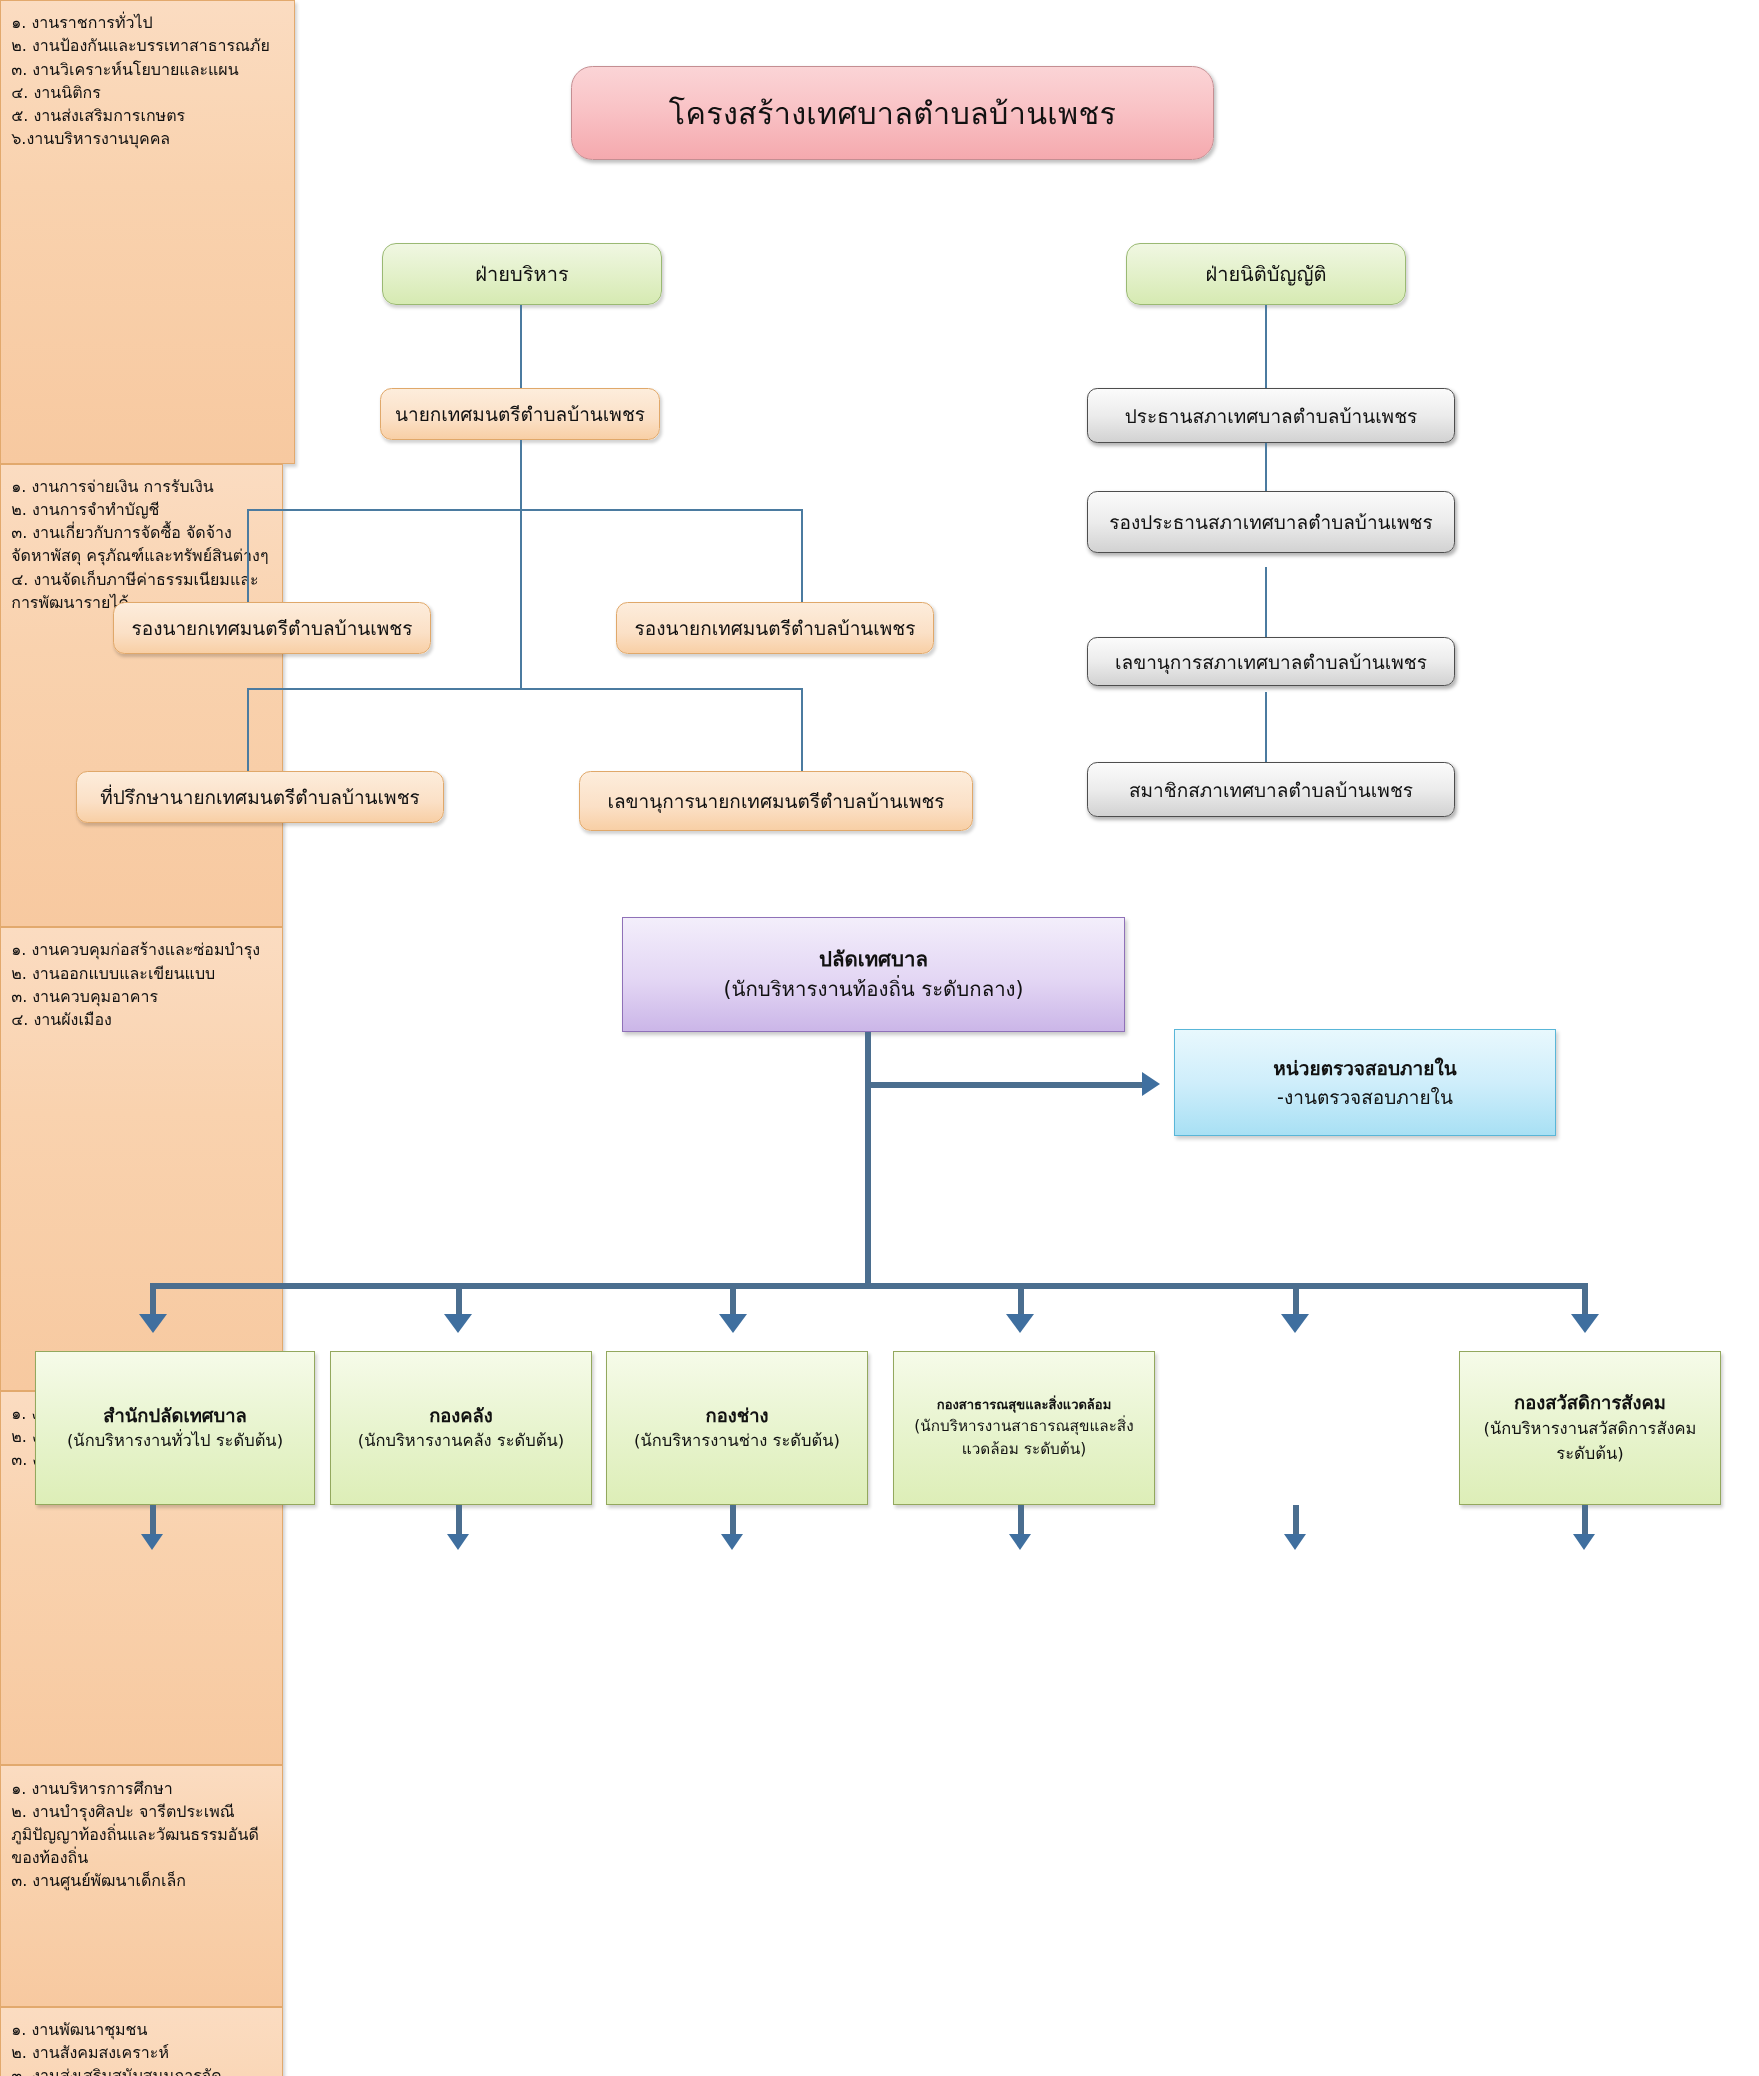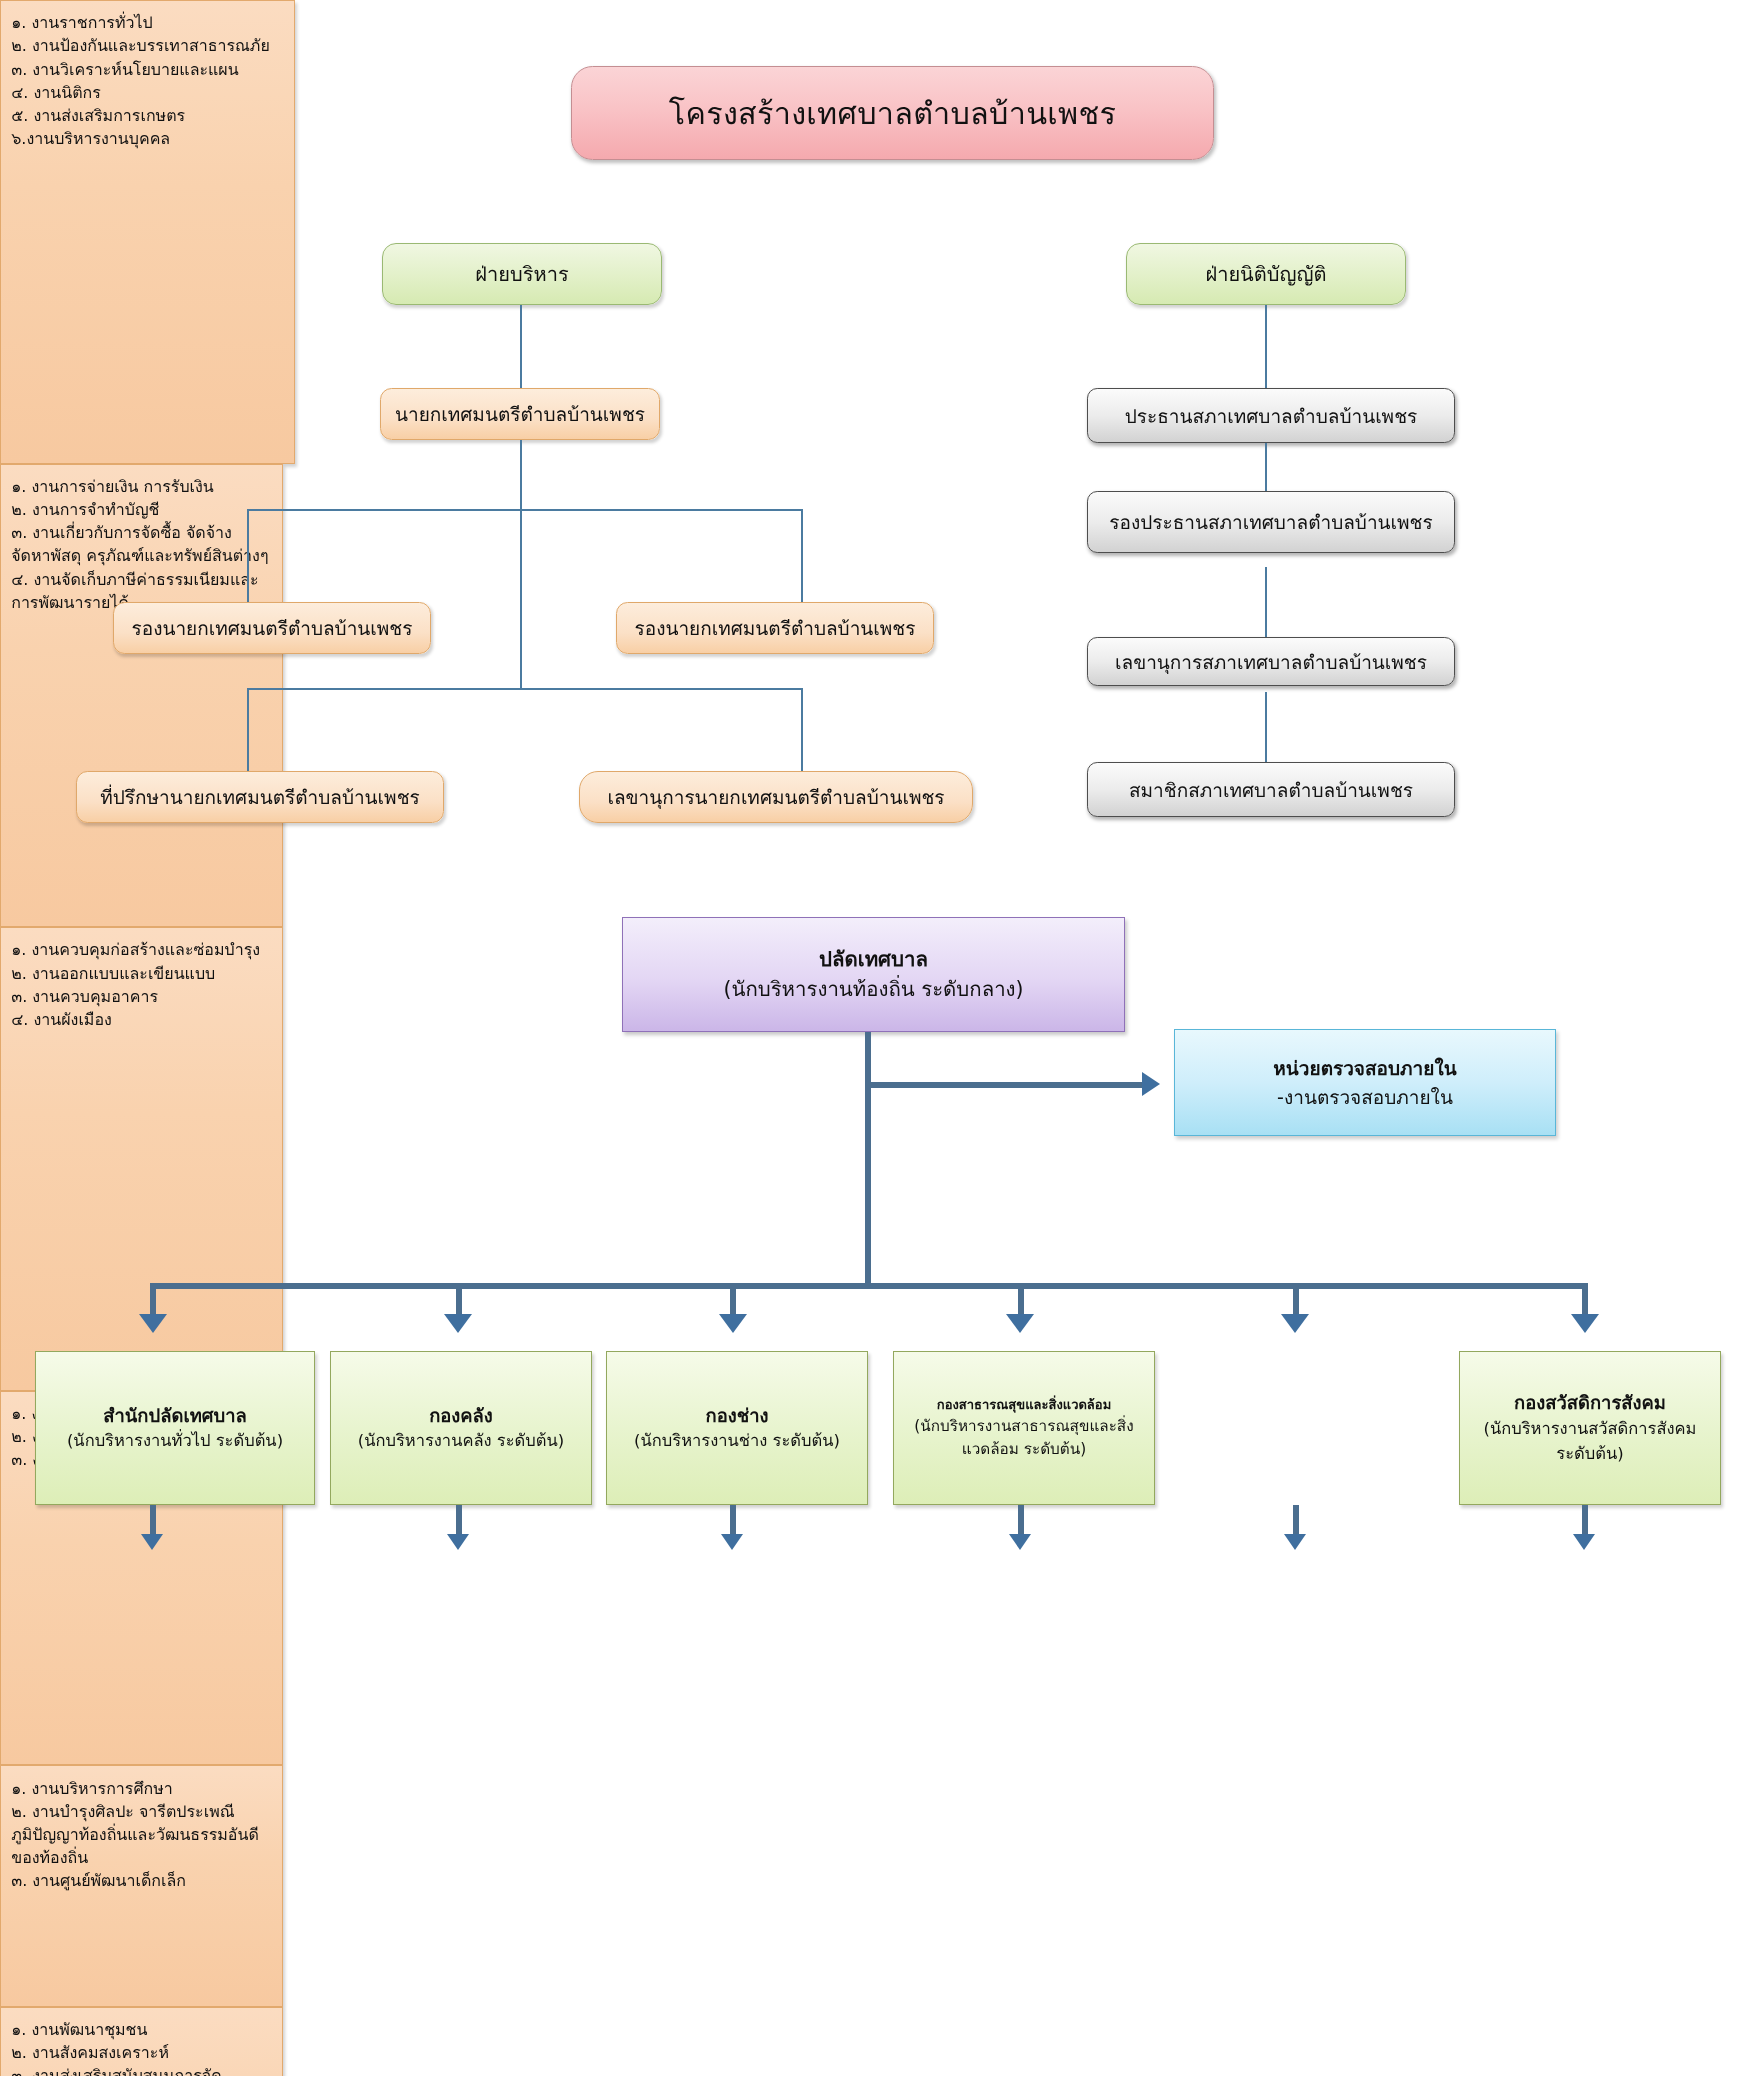--- a/index.html
+++ b/index.html
@@ -127,21 +127,21 @@
 
   <div class="node exec-box" style="left:113px;top:602px;width:318px;height:52px;">รองนายกเทศมนตรีตำบลบ้านเพชร</div>
   <div class="node exec-box" style="left:616px;top:602px;width:318px;height:52px;">รองนายกเทศมนตรีตำบลบ้านเพชร</div>
 
   <div class="ln thin" style="left:520px;top:510px;width:1.9px;height:179px;"></div>
   <div class="ln thin" style="left:247px;top:688px;width:556px;height:1.9px;"></div>
   <div class="ln thin" style="left:247px;top:688px;width:1.9px;height:85px;"></div>
   <div class="ln thin" style="left:801px;top:688px;width:1.9px;height:85px;"></div>
 
   <div class="node exec-box" style="left:76px;top:771px;width:368px;height:52px;">ที่ปรึกษานายกเทศมนตรีตำบลบ้านเพชร</div>
-  <div class="node exec-box" style="left:579px;top:771px;width:394px;height:52px;border-radius:19px;">เลขานุการนายกเทศมนตรีตำบลบ้านเพชร</div>
+  <div class="node exec-box" style="left:579px;top:771px;width:394px;height:60px;">เลขานุการนายกเทศมนตรีตำบลบ้านเพชร</div>
 
   <div class="ln thin" style="left:1265px;top:305px;width:1.9px;height:83px;"></div>
 
   <div class="node council-box" style="left:1087px;top:388px;width:368px;height:55px;">ประธานสภาเทศบาลตำบลบ้านเพชร</div>
   <div class="ln thin" style="left:1265px;top:443px;width:1.9px;height:70px;"></div>
 
   <div class="node council-box" style="left:1087px;top:491px;width:368px;height:62px;">รองประธานสภาเทศบาลตำบลบ้านเพชร</div>
   <div class="ln thin" style="left:1265px;top:567px;width:1.9px;height:70px;"></div>
 
   <div class="node council-box" style="left:1087px;top:637px;width:368px;height:49px;">เลขานุการสภาเทศบาลตำบลบ้านเพชร</div>

